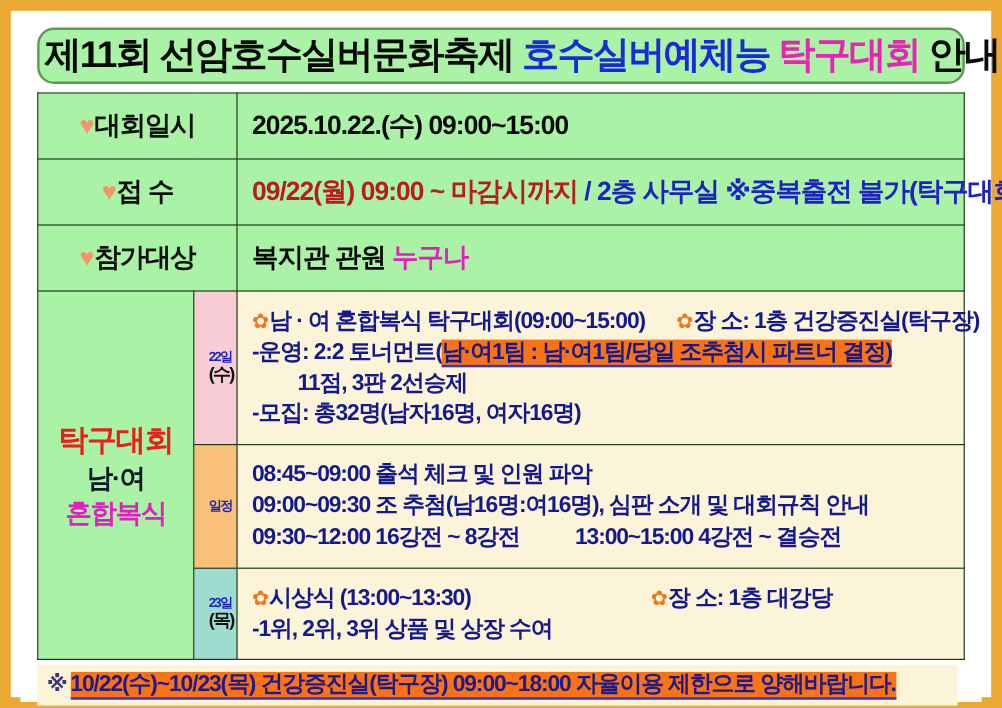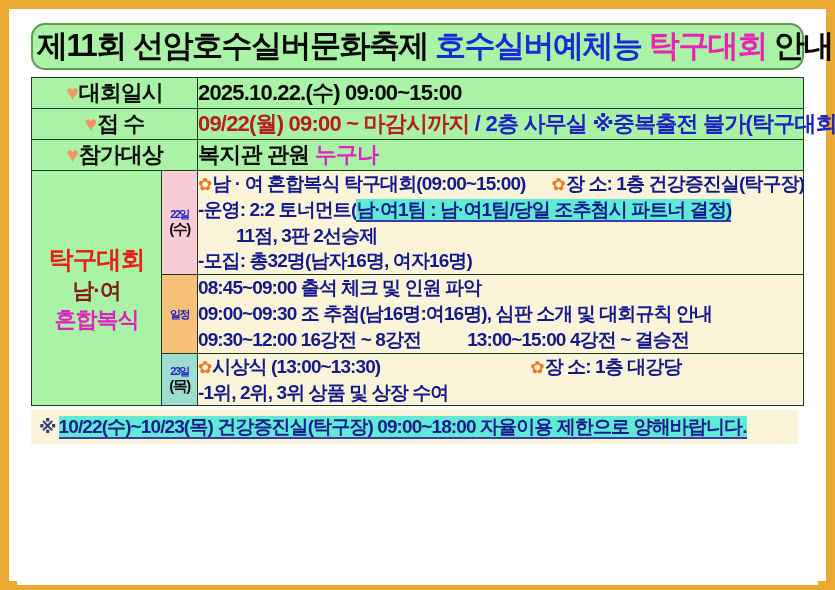--- a/index.html
+++ b/index.html
@@ -47,21 +47,21 @@
 
   
   table.main{
     margin:0 14px;
     width:calc(100% - 28px);
     border-collapse:collapse;
     table-layout:fixed;
   }
   table.main td{
     border:1px solid #1d3b1d;
-    padding:0;
+    padding:12px;
     vertical-align:middle;
   }
   .lbl{
     background:#aaf2a5;
     color:#111;
     font-size:22px;
     font-weight:bold;
     letter-spacing:-1px;
     text-align:center;
     white-space:nowrap;
@@ -87,21 +87,21 @@
   
   .evt-name{
     background:#aaf2a5;
     text-align:center;
     line-height:1.32;
     font-weight:bold;
     letter-spacing:-1px;
     padding:2px;
   }
   .evt-name .l1{display:block;font-size:25px;color:#e8201a;}
-  .evt-name .l2{display:block;font-size:22px;color:#7f1d1d;}
+  .evt-name .l2{display:block;font-size:22px;color:#0f172a;}
   .evt-name .l3{display:block;font-size:22px;color:#e020c0;}
 
   .daycell{
     text-align:center;
     font-size:15px;
     font-weight:bold;
     color:#1d22c2;
     letter-spacing:-1.5px;
     line-height:1.15;
     padding:2px 1px;
@@ -119,21 +119,21 @@
     font-size:19px;
     font-weight:bold;
     letter-spacing:-0.9px;
     color:#141a8c;
     line-height:1.36;
     white-space:nowrap;
   }
   .content .line{display:block;}
   .flower{color:#ee7722;font-size:17px;padding-right:1px;}
   .hl{
-    background:#5eead4;
+    background:#f97316;
     border-bottom:2px solid #3a3ab0;
   }
   .sp-lg{display:inline-block;width:26px;}
   .sp-md{display:inline-block;width:46px;}
   .indent{display:inline-block;width:38px;}
 
   
   .notes{
     margin:4px 20px 0 14px;
     background:#fcf4d8;

